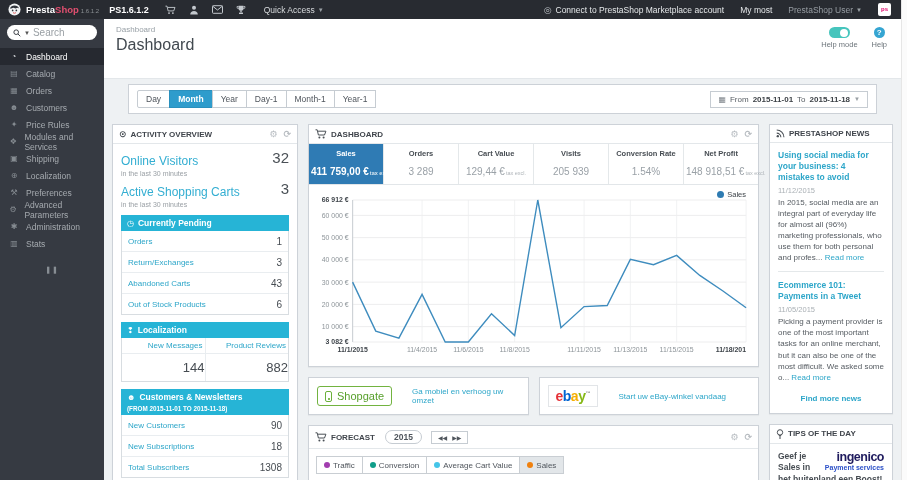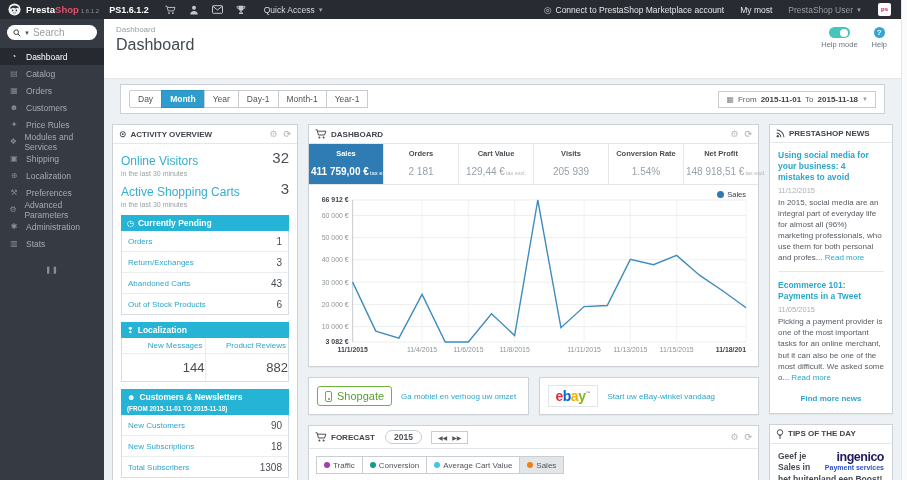--- a/index.html
+++ b/index.html
@@ -48,21 +48,21 @@
   .page-head { background:#fff; padding:6px 12px 9px; border-bottom:1px solid #e3e7ea; position:relative; height:60px; }
   .crumb { font-size:8px; color:#98a0a6; }
   .page-title { font-size:16px; font-weight:400; color:#424950; margin-top:2px; }
   .head-actions { position:absolute; right:14px; top:8px; display:flex; gap:14px; }
   .ha-block { display:flex; flex-direction:column; align-items:center; gap:2px; font-size:7.5px; color:#6d757b; }
   .toggle { width:21px; height:11px; border-radius:6px; background:#46c5bd; position:relative; }
   .toggle .knob { position:absolute; right:1.5px; top:1.5px; width:8px; height:8px; border-radius:50%; background:#fff; }
   .help-circle { width:11px; height:11px; border-radius:50%; background:#35a5d2; color:#fff; font-size:8px;
                  font-weight:bold; text-align:center; line-height:11px; }
 
-  .toolbar { margin:5px 16px; background:#fff; border:1px solid #ccd1d7; display:flex;
+  .toolbar { margin:5px 24px; background:#fff; border:1px solid #ccd1d7; display:flex;
              justify-content:space-between; align-items:center; padding:5px 8px; }
   .range-btns { display:flex; }
   .btn { font-size:8.5px; font-family:inherit; padding:3px 8px; border:1px solid #c6ccd2; background:#fff;
          color:#4f555c; margin-left:-1px; }
   .btn:first-child { margin-left:0; border-radius:2px 0 0 2px; }
   .btn.active { background:#2e9ccc; border-color:#2a90bd; color:#fff; font-weight:bold; }
   .date-range { display:flex; align-items:center; gap:4px; border:1px solid #c6ccd2; background:#fff;
                 font-size:8px; color:#5a6066; padding:3px 7px; font-family:inherit; }
   .date-range b { color:#3d4247; }
   .cal-icon { font-size:8px; color:#7b8288; }
@@ -111,21 +111,21 @@
   .metric.active .lbl, .metric.active .val { color:#fff; }
   .metric.active .val { font-weight:bold; }
   .sfx { font-size:5.5px; opacity:.8; margin-left:1px; }
   .chart-wrap { position:relative; padding:3px 2px 2px; }
   .chart-legend { position:absolute; top:5px; right:12px; display:flex; align-items:center; gap:3px;
                   font-size:7.5px; color:#3e444a; }
   .chart-legend .cdot { width:7px; height:7px; border-radius:50%; background:#2e7bb2; }
 
   
   .mod-row { display:flex; gap:10px; }
-  .mod-panel { flex:1; display:flex; align-items:center; gap:9px; padding:7px 8px; margin-bottom:10px; }
+  .mod-panel { flex:1; display:flex; align-items:center; gap:20px; padding:7px 8px; margin-bottom:10px; }
   .shopgate-box { border:1px solid #72b340; border-radius:3px; padding:3px 7px; display:flex; gap:5px;
                   align-items:center; color:#58a02c; font-size:11px; }
   .sg-phone { width:7px; height:11px; border:1px solid #6bb03a; border-radius:2px; position:relative; }
   .sg-phone:after { content:""; position:absolute; bottom:1px; left:2px; width:1.5px; height:1.5px;
                     border-radius:50%; background:#6bb03a; }
   .ebay-box { border:1px solid #e2e5e8; padding:2px 7px; font-size:14px; font-weight:bold; letter-spacing:-0.5px; }
   .eb0 { color:#e53238; } .eb1 { color:#0064d2; } .eb2 { color:#f5af02; } .eb3 { color:#86b817; }
   .tm { font-size:5px; vertical-align:super; color:#888; letter-spacing:0; }
   .mod-link { font-size:8px; color:#2da6c9; }
 
@@ -418,21 +418,21 @@
               <span>⟳</span>
             </span>
         </div>
         <div class="metrics">
           <div class="metric active">
             <div class="lbl">Sales</div>
             <div class="val"><span>411 759,00 €</span><span class="sfx">tax excl.</span></div>
           </div>
           <div class="metric">
             <div class="lbl">Orders</div>
-            <div class="val"><span>2 181</span></div>
+            <div class="val"><span>3 289</span></div>
           </div>
           <div class="metric">
             <div class="lbl">Cart Value</div>
             <div class="val"><span>129,44 €</span><span class="sfx">tax excl.</span></div>
           </div>
           <div class="metric">
             <div class="lbl">Visits</div>
             <div class="val"><span>205 939</span></div>
           </div>
           <div class="metric">

